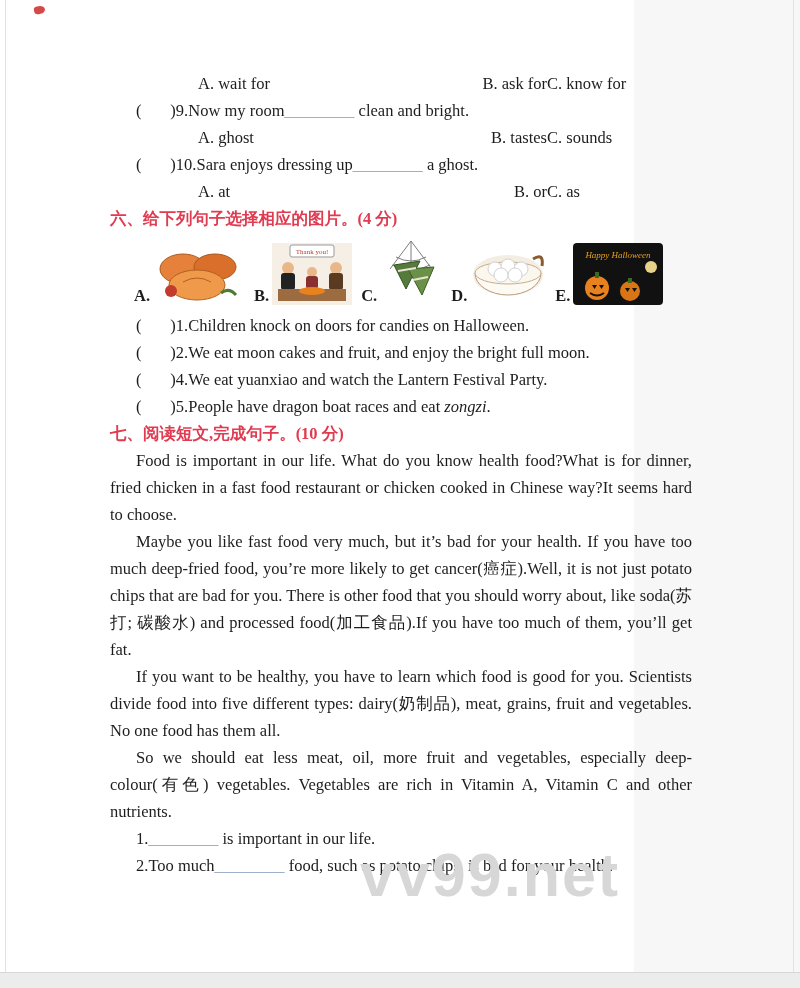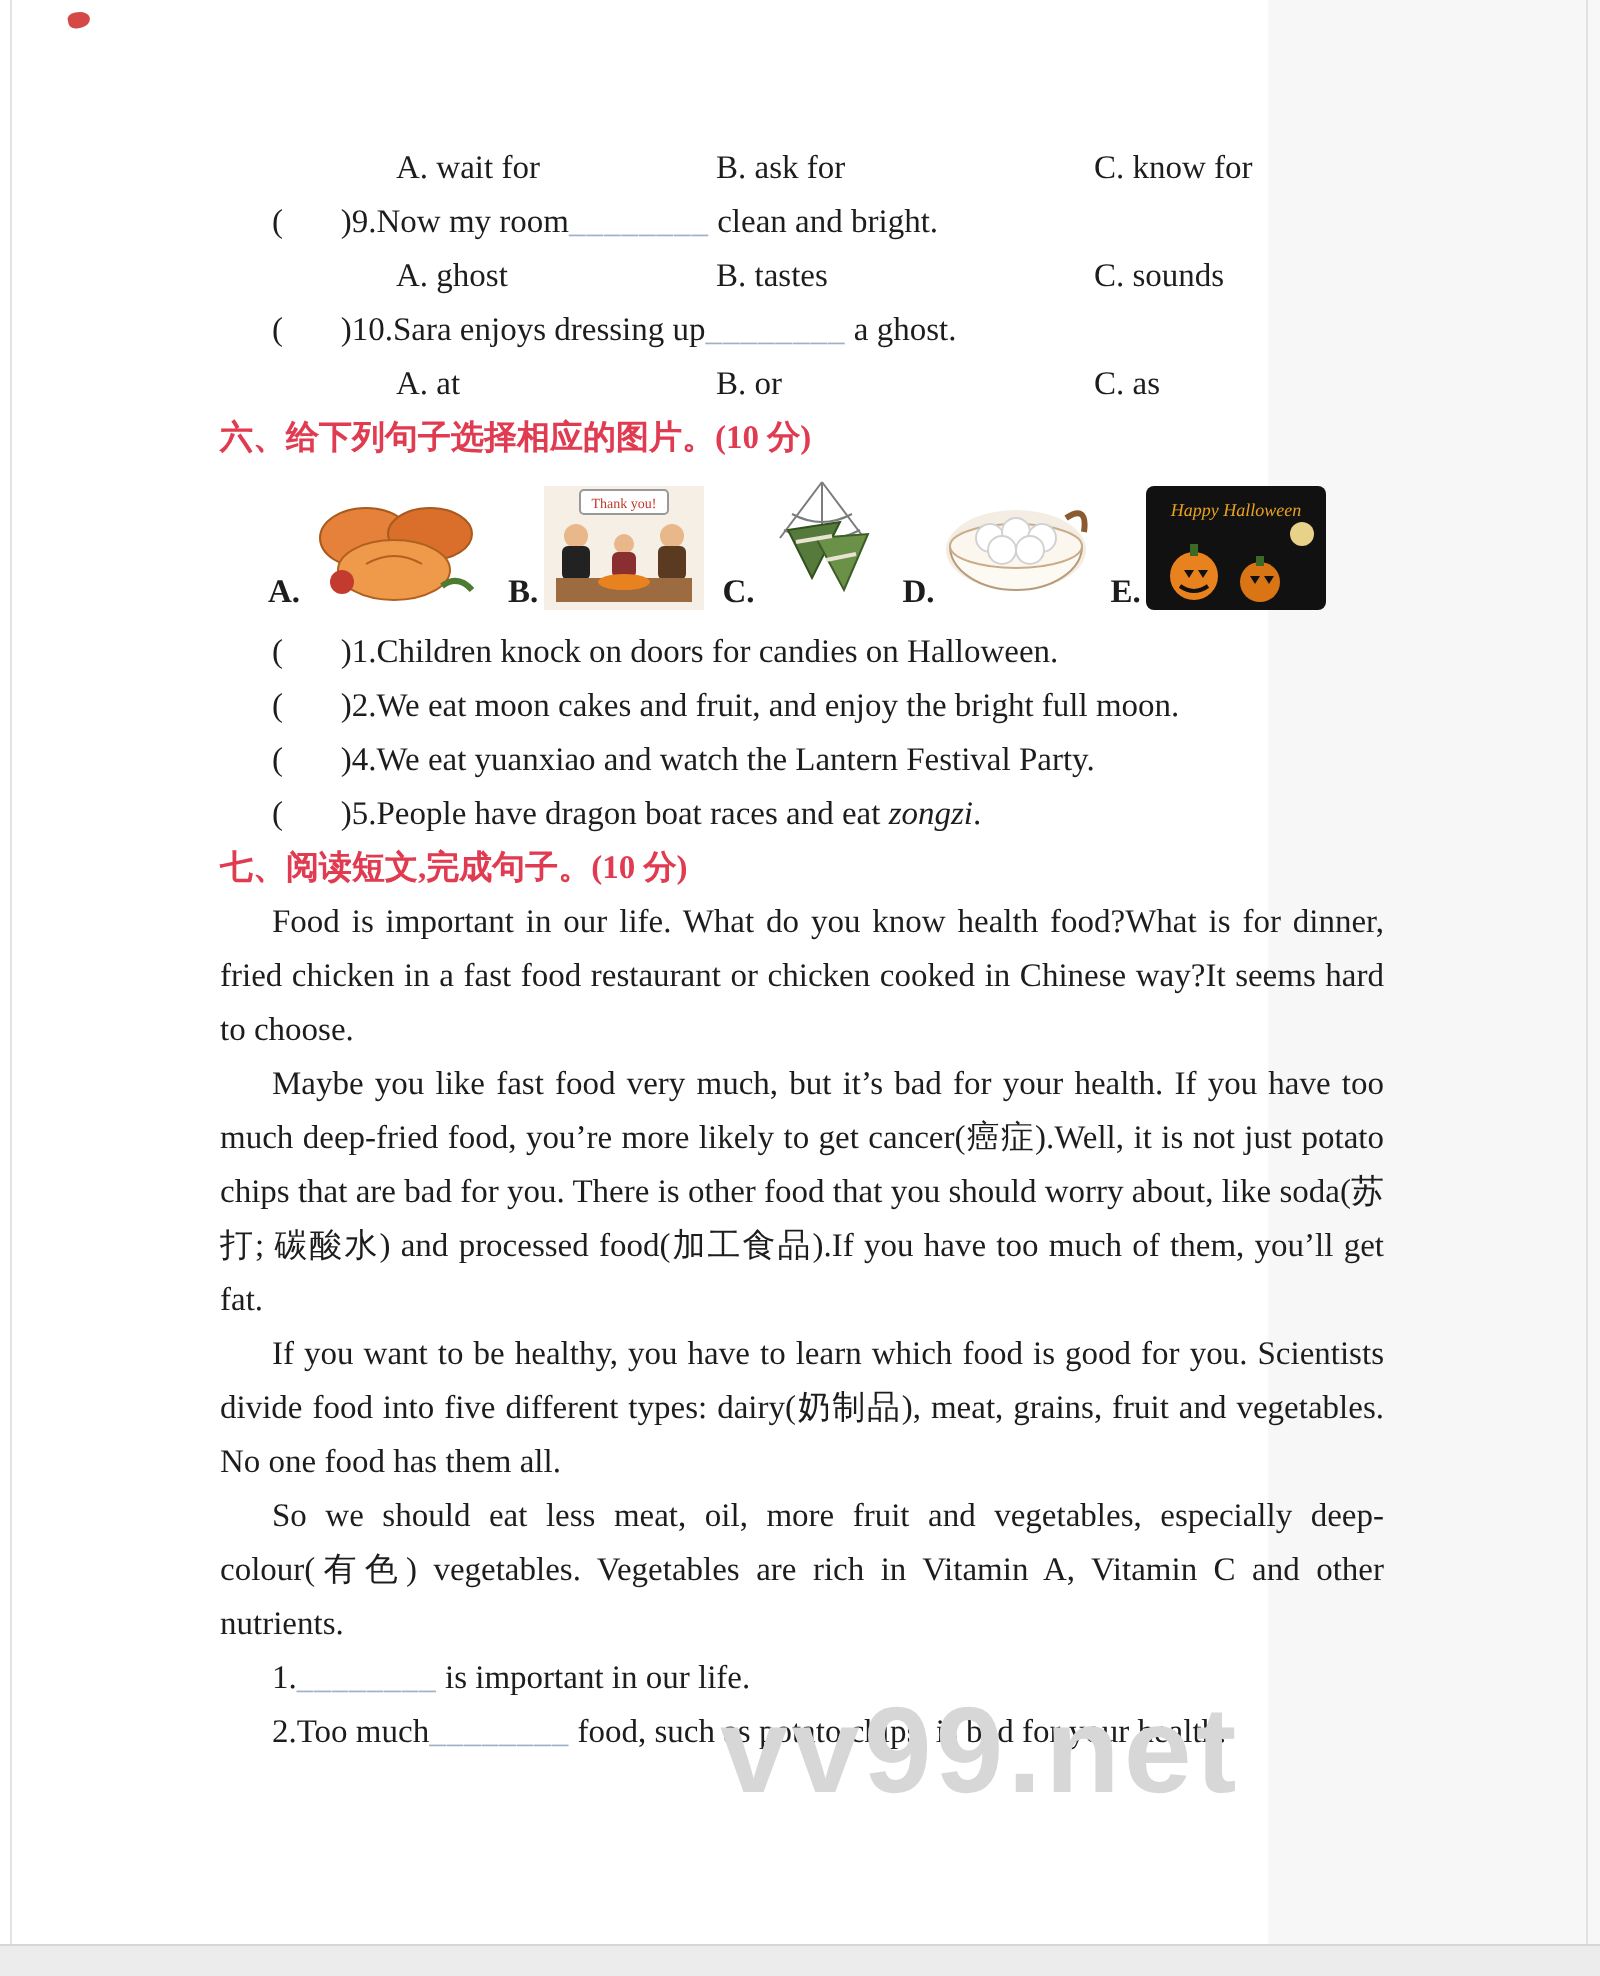--- a/index.html
+++ b/index.html
@@ -26,23 +26,23 @@
     background:#d03434; border-radius:40% 60% 55% 45%;
     transform:rotate(-12deg); opacity:.9;
   }
   .content {
     position:absolute; left:110px; top:70px; width:582px;
     font-size:16.5px; color:#1d1d1d;
   }
   .line { line-height:27px; }
   .opts { display:flex; padding-left:88px; }
   .opts .o1 { width:160px; }
-  .opts .o2 { width:189px; }
+  .opts .o2 { width:189px;text-align:right; }
   .q { padding-left:26px; }
-  .blank { color:#9db1c7; letter-spacing:0.5px; }
+  .blank { color:#9db1c7; letter-spacing:0.5px;text-decoration:underline; }
   .heading {
     color:#e03b50; font-weight:700; line-height:27px; font-size:16.5px;
   }
   .figrow {
     display:flex; align-items:flex-end; gap:9px;
     padding-left:24px; margin:5px 0 7px 0; height:68px;
   }
   .fig { display:flex; align-items:flex-end; gap:3px; }
   .figlabel { font-weight:700; line-height:18px; }
   .para {
@@ -82,21 +82,21 @@
     </div>
 
     <div class="line q"><span>(&nbsp;&nbsp;&nbsp;&nbsp;&nbsp;&nbsp;&nbsp;)10.Sara enjoys dressing up</span><span class="blank">________</span><span> a ghost.</span></div>
 
     <div class="line opts">
       <span class="o1">A. at</span>
       <span class="o2">B. or</span>
       <span class="o3">C. as</span>
     </div>
 
-    <div class="heading">六、给下列句子选择相应的图片。(10 分)</div>
+    <div class="heading">六、给下列句子选择相应的图片。(4 分)</div>
 
     <div class="figrow">
       <div class="fig">
         <span class="figlabel">A.</span>
         <svg width="92" height="60" viewBox="0 0 92 60">
           <ellipse cx="30" cy="24" rx="23" ry="15" fill="#e5813a" stroke="#a85a1d"></ellipse>
           <ellipse cx="62" cy="22" rx="21" ry="13" fill="#d96f2b" stroke="#a85a1d"></ellipse>
           <ellipse cx="44" cy="40" rx="28" ry="15" fill="#ef9a4a" stroke="#b1601f"></ellipse>
           <path d="M30 37 q14 -8 28 0" stroke="#b1601f" fill="none"></path>
           <circle cx="18" cy="46" r="6" fill="#c23b2e"></circle>

